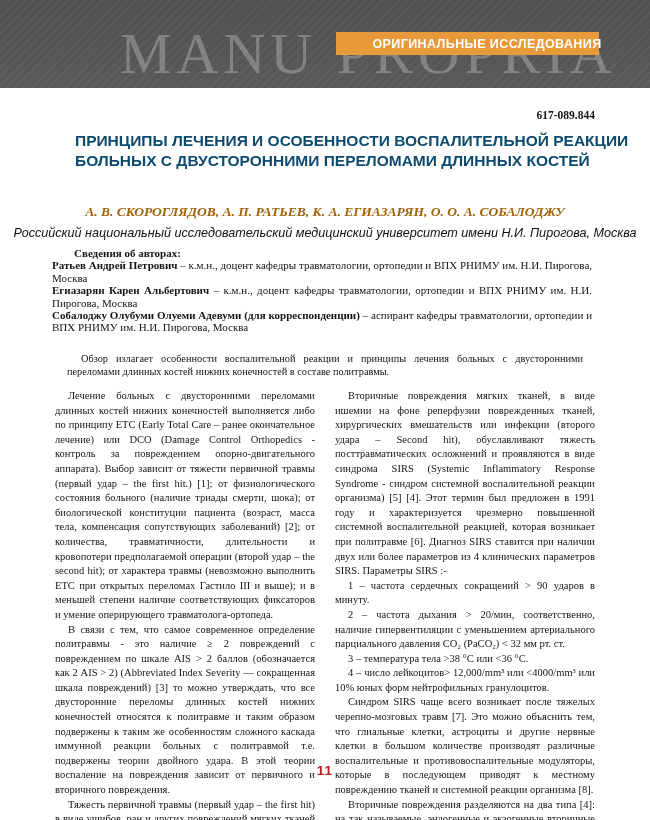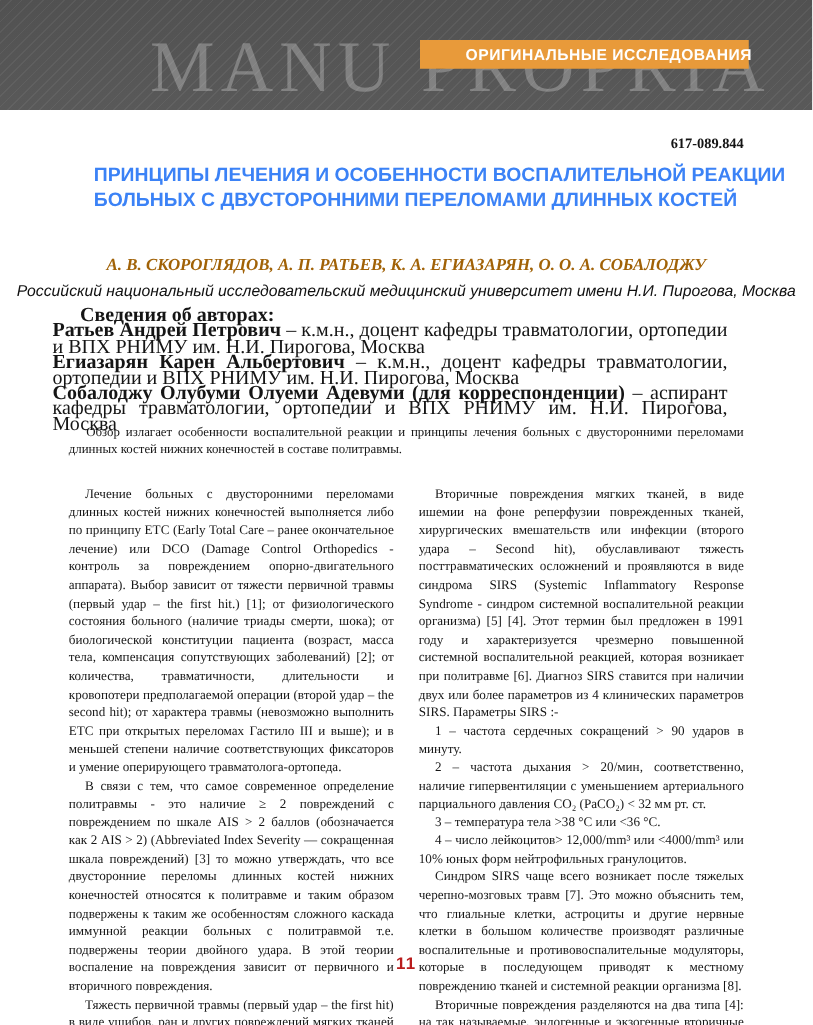--- a/index.html
+++ b/index.html
@@ -29,47 +29,47 @@
     font-size:12.5px; letter-spacing:0.4px; white-space:nowrap;
   }
   
   .udc {
     position:absolute; top:109px; right:55px;
     font-weight:bold; font-size:11.5px; font-family:"Liberation Serif", serif;
   }
   .title {
     position:absolute; left:75px; top:131px; width:540px;
     font-family:"Liberation Sans", sans-serif; font-weight:bold;
-    font-size:15.5px; line-height:19.5px; color:#3b82f6;
+    font-size:15.5px; line-height:19.5px; color:#0c4a6e;
   }
   .title div { white-space:nowrap; }
   .authors {
     position:absolute; left:0; top:204px; width:100%; text-align:center;
     font-family:"Liberation Serif", serif; font-weight:bold; font-style:italic;
     font-size:13.5px; color:#a16207;
   }
   .affiliation {
     position:absolute; left:0; top:226px; width:100%; text-align:center;
     font-family:"Liberation Sans", sans-serif; font-style:italic;
     font-size:12.6px; color:#101010;
   }
   
   .authors-info {
-    position:absolute; left:42px; top:247px; width:540px;
-    font-size:16px; line-height:12.4px; text-align:justify;
+    position:absolute; left:52px; top:247px; width:540px;
+    font-size:11px; line-height:12.4px; text-align:justify;
   }
   .authors-info .heading { font-weight:bold; text-indent:22px; text-align:left; }
   .authors-info p { margin:0; }
   .authors-info b { font-weight:bold; }
   
   .abstract {
     position:absolute; left:55px; top:341px; width:540px;
     font-size:10.3px; line-height:12.6px; text-align:justify;
   }
-  .abstract p { margin:0; text-indent:14px; }
+  .abstract p { margin:12px; text-indent:14px; }
   .keywords { margin-top:3px; text-indent:14px; text-align:left; }
   .keywords .kw-label { font-weight:bold; font-style:italic; }
   
   .columns {
     position:absolute; left:55px; top:389px; width:540px;
     display:flex; gap:20px;
   }
   .col {
     width:260px; font-size:10.5px; line-height:14.6px;
     text-align:justify; color:#161616;

